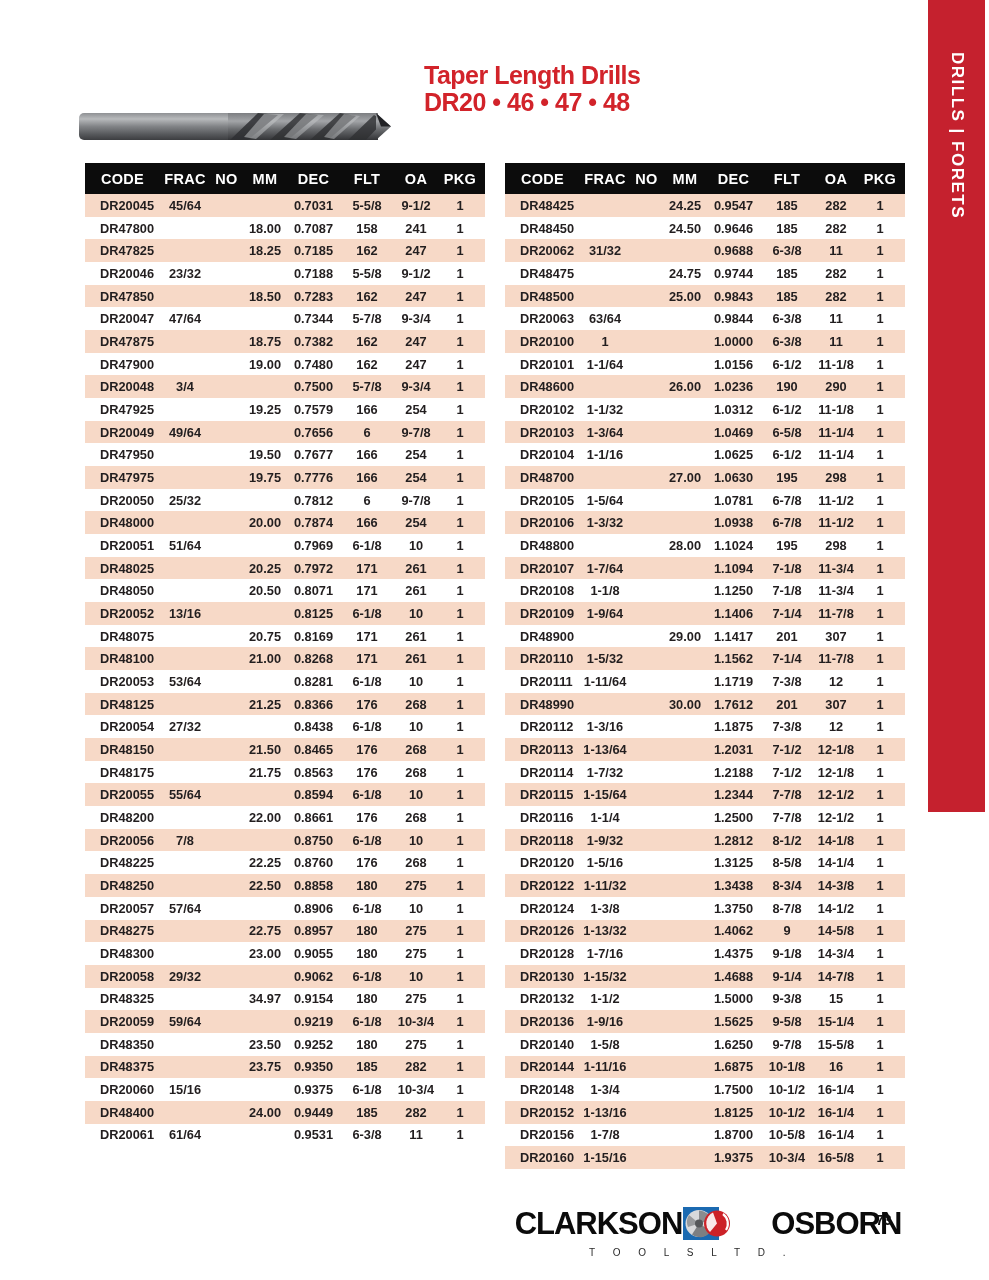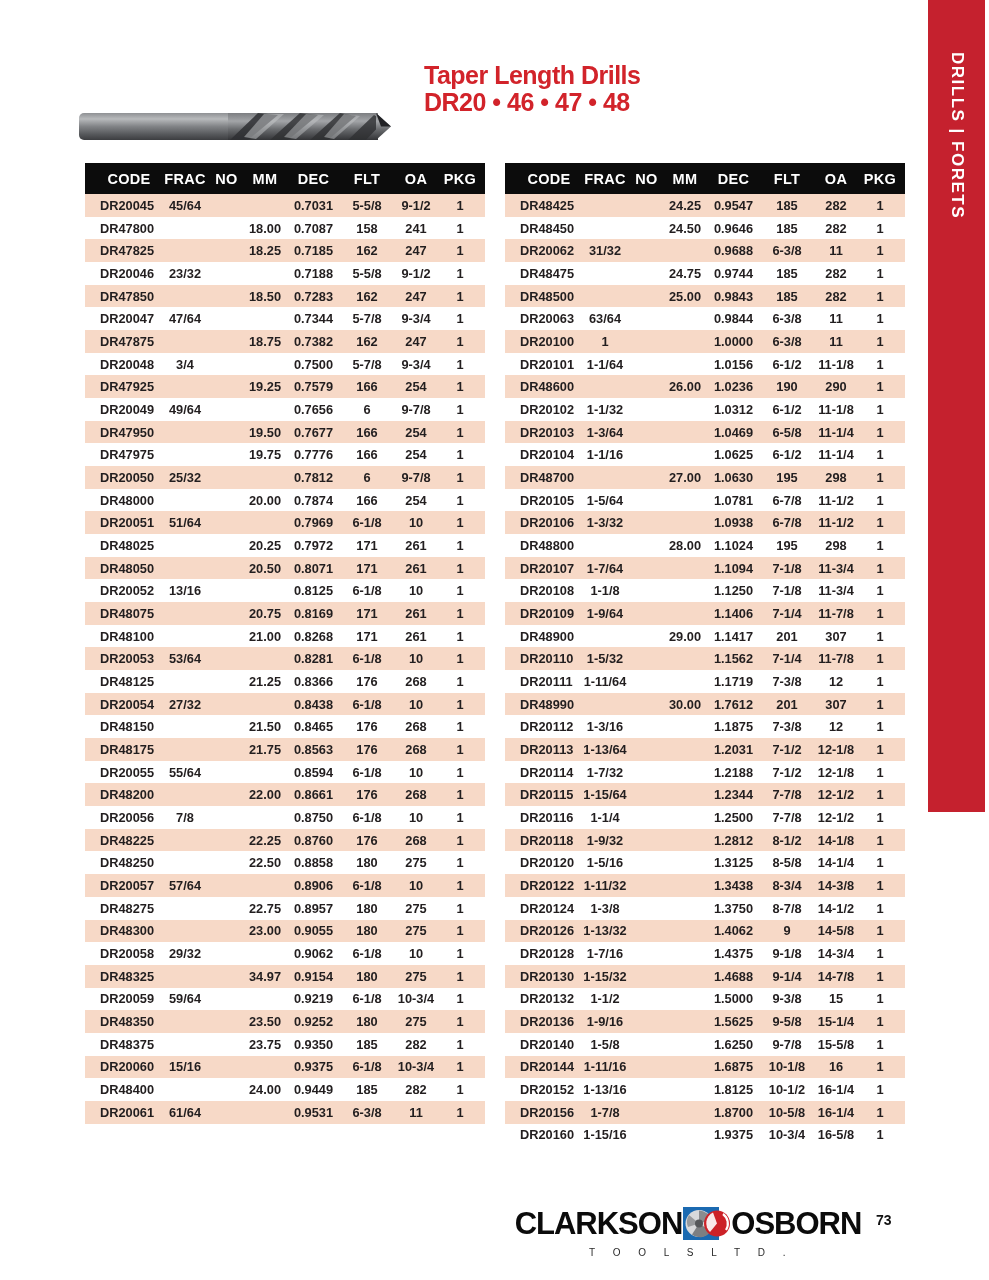--- a/index.html
+++ b/index.html
@@ -24,32 +24,32 @@
   
   .drill-photo{position:absolute;left:78px;top:103px;width:314px;height:50px;}
   
   .dtable{position:absolute;top:163px;border-collapse:collapse;table-layout:fixed;width:400px;}
   .dtable.left{left:85px;}
   .dtable.right{left:505px;}
   .dtable th{
     background:#0c0c0c;color:#ffffff;font-weight:bold;font-size:14.5px;
     height:31px;padding:0;text-align:center;letter-spacing:0.3px;
   }
-  .dtable th:first-child{text-align:center;padding-left:16px;}
+  .dtable th:first-child{text-align:left;padding-left:16px;}
   .dtable td{
     font-weight:bold;font-size:12.8px;color:#221e1f;height:22.68px;
     padding:0;text-align:center;white-space:nowrap;overflow:hidden;
   }
   .dtable td:first-child{text-align:left;padding-left:15px;}
   .dtable tbody tr:nth-child(odd){background:#f7d9c7;}
   .dtable tbody tr:nth-child(even){background:#ffffff;}
   
   .footer{position:absolute;left:528px;top:1205px;width:320px;text-align:center;}
   .brand-row{display:flex;align-items:center;justify-content:center;}
-  .brand-word{font-weight:800;font-size:31px;letter-spacing:-1px;color:#0b0b0b;line-height:1;}
+  .brand-word{font-weight:800;font-size:31px;letter-spacing:-1px;color:#0b0b0b;line-height:1;margin-left:40px;}
   .brand-icon{width:47px;height:37px;margin:0 1px;flex:0 0 auto;}
   .brand-sub{font-size:10px;font-weight:normal;color:#2a2a2a;letter-spacing:7.5px;margin-top:5px;padding-left:6px;}
   .page-num{position:absolute;left:876px;top:1212px;font-weight:bold;font-size:14px;color:#111;}
 </style>
 </head>
 <body>
 
 <div class="sheet">
 
   <div class="side-tab">
@@ -180,20 +180,30 @@
           <td>DR47875</td>
           <td></td>
           <td></td>
           <td>18.75</td>
           <td>0.7382</td>
           <td>162</td>
           <td>247</td>
           <td>1</td>
         </tr>
         <tr>
+          <td>DR47900</td>
+          <td></td>
+          <td></td>
+          <td>19.00</td>
+          <td>0.7480</td>
+          <td>162</td>
+          <td>247</td>
+          <td>1</td>
+        </tr>
+        <tr>
           <td>DR20048</td>
           <td>3/4</td>
           <td></td>
           <td></td>
           <td>0.7500</td>
           <td>5-7/8</td>
           <td>9-3/4</td>
           <td>1</td>
         </tr>
         <tr>
@@ -934,20 +944,30 @@
           <td>1</td>
         </tr>
         <tr>
           <td>DR20144</td>
           <td>1-11/16</td>
           <td></td>
           <td></td>
           <td>1.6875</td>
           <td>10-1/8</td>
           <td>16</td>
+          <td>1</td>
+        </tr>
+        <tr>
+          <td>DR20148</td>
+          <td>1-3/4</td>
+          <td></td>
+          <td></td>
+          <td>1.7500</td>
+          <td>10-1/2</td>
+          <td>16-1/4</td>
           <td>1</td>
         </tr>
         <tr>
           <td>DR20152</td>
           <td>1-13/16</td>
           <td></td>
           <td></td>
           <td>1.8125</td>
           <td>10-1/2</td>
           <td>16-1/4</td>

